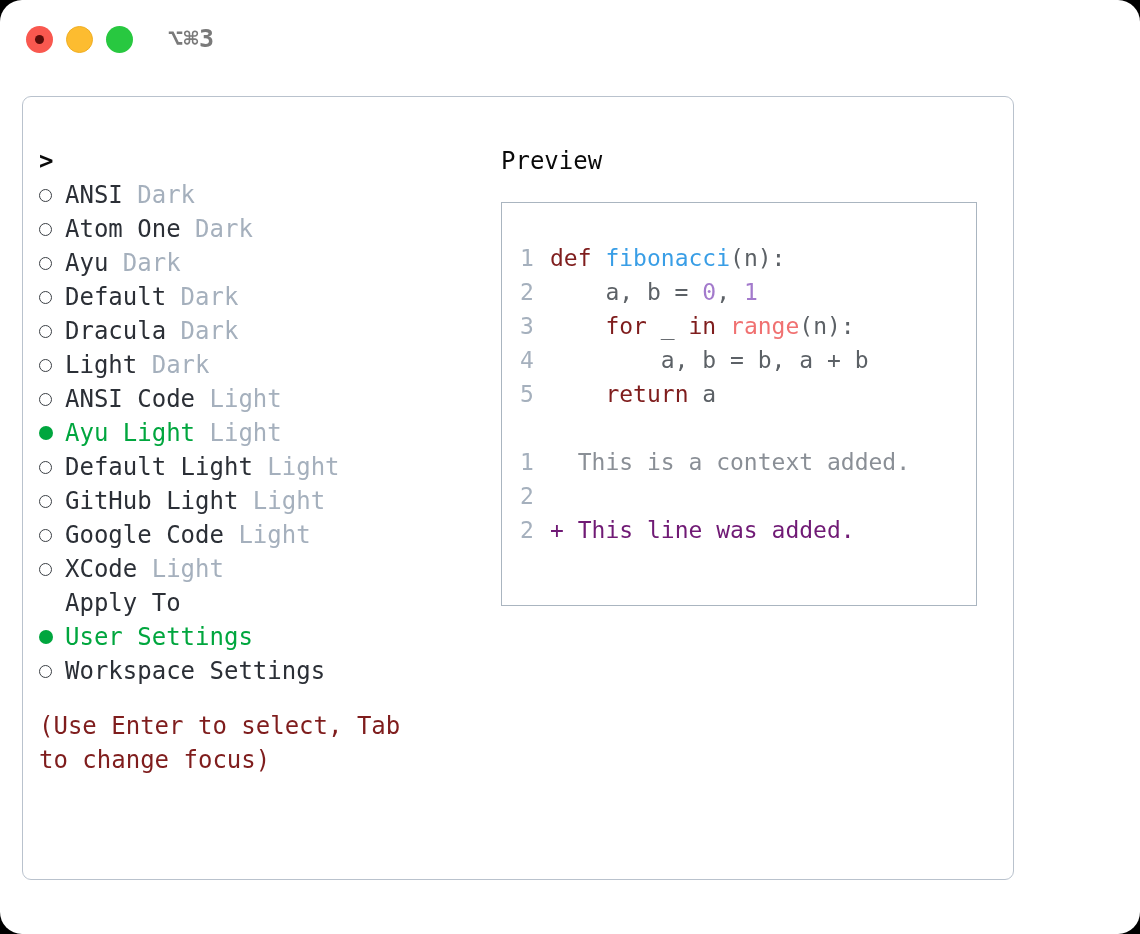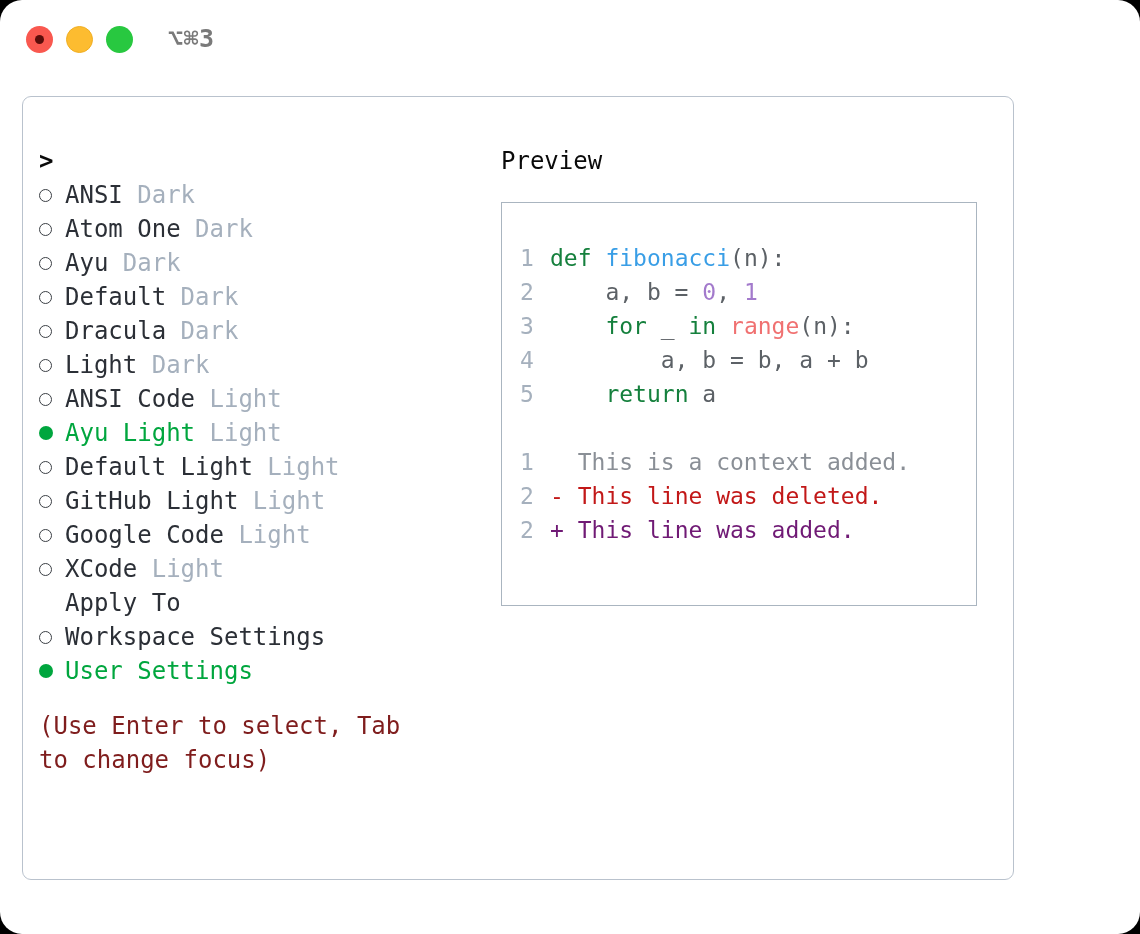--- a/index.html
+++ b/index.html
@@ -154,21 +154,21 @@
     display: flex;
   }
   .ln {
     display: inline-block;
     width: 30px;
     flex: 0 0 30px;
     color: #a5b0bd;
     text-align: left;
   }
   .blank-line { height: 34px; }
-  .tok-kw   { color: #15803d; margin-top: 12px; }
+  .tok-kw   { color: #7f1d1d; margin-top: 12px; }
   .tok-fn   { color: #399ee6; }
   .tok-call { color: #f07171; }
   .tok-num  { color: #a37acc; }
   .tok-txt  { color: #5c6166; }
   .diff-ctx { color: #8a8f96; }
   .diff-del { color: #c21818; }
   .diff-add { color: #701a75; }
 </style>
 </head>
 <body>
@@ -205,41 +205,41 @@
           <div class="opt-row"><span class="marker"><span class="marker-ring"></span></span><span class="opt-name">Google Code</span><span> </span><span class="opt-variant">Light</span></div>
           <div class="opt-row"><span class="marker"><span class="marker-ring"></span></span><span class="opt-name">XCode</span><span> </span><span class="opt-variant">Light</span></div>
         </div>
 
       <div id="apply-block">
         <div class="head-row">
           <span class="marker"></span>
           <span class="sub-head-label">Apply To</span>
         </div>
         <div id="apply-items">
+            <div class="opt-row"><span class="marker"><span class="marker-dot"></span></span><span class="opt-name selected">User Settings</span></div>
             <div class="opt-row"><span class="marker"><span class="marker-ring"></span></span><span class="opt-name">Workspace Settings</span></div>
-            <div class="opt-row"><span class="marker"><span class="marker-dot"></span></span><span class="opt-name selected">User Settings</span></div>
           </div>
       </div>
 
       <div id="hint">(Use Enter to select, Tab to change focus)</div>
     </div>
 
     <div id="right-col">
       <div id="preview-title">Preview</div>
       <div id="preview-box">
         <div id="code-block">
             <div class="code-line"><span class="ln">1</span><span><span class="tok-kw">def</span><span class="tok-txt"> </span><span class="tok-fn">fibonacci</span><span class="tok-txt">(n):</span></span></div>
             <div class="code-line"><span class="ln">2</span><span><span class="tok-txt">    a, b = </span><span class="tok-num">0</span><span class="tok-txt">, </span><span class="tok-num">1</span></span></div>
             <div class="code-line"><span class="ln">3</span><span><span class="tok-txt">    </span><span class="tok-kw">for</span><span class="tok-txt"> _ </span><span class="tok-kw">in</span><span class="tok-txt"> </span><span class="tok-call">range</span><span class="tok-txt">(n):</span></span></div>
             <div class="code-line"><span class="ln">4</span><span><span class="tok-txt">        a, b = b, a + b</span></span></div>
             <div class="code-line"><span class="ln">5</span><span><span class="tok-txt">    </span><span class="tok-kw">return</span><span class="tok-txt"> a</span></span></div>
           </div>
         <div class="blank-line"></div>
         <div id="diff-block">
             <div class="code-line"><span class="ln">1</span><span class="diff-ctx"><span> </span><span> This is a context added.</span></span></div>
-            <div class="code-line"><span class="ln">2</span><span class="diff-del"><span>-</span><span> This line was deleted.</span></span></div>
+            <div class="code-line"><span class="ln">2</span></div>
             <div class="code-line"><span class="ln">2</span><span class="diff-add"><span>+</span><span> This line was added.</span></span></div>
           </div>
       </div>
     </div>
 
   </div>
 </div>
 
 </body></html>

